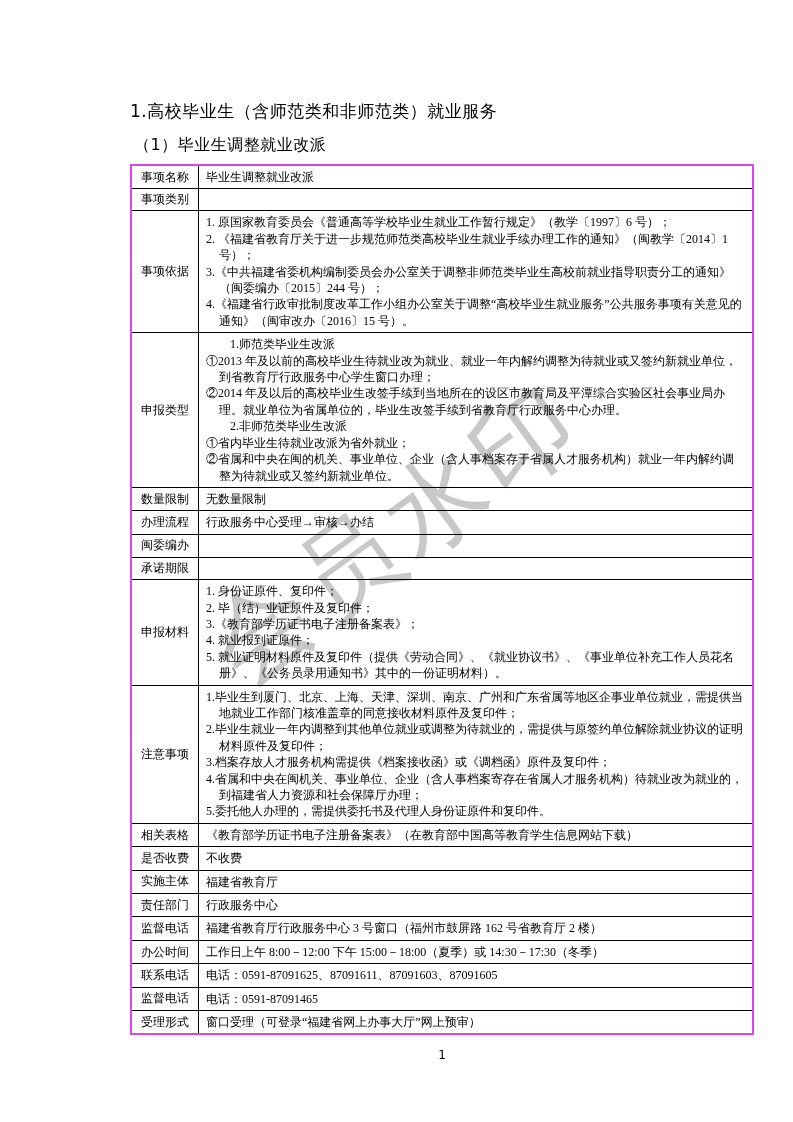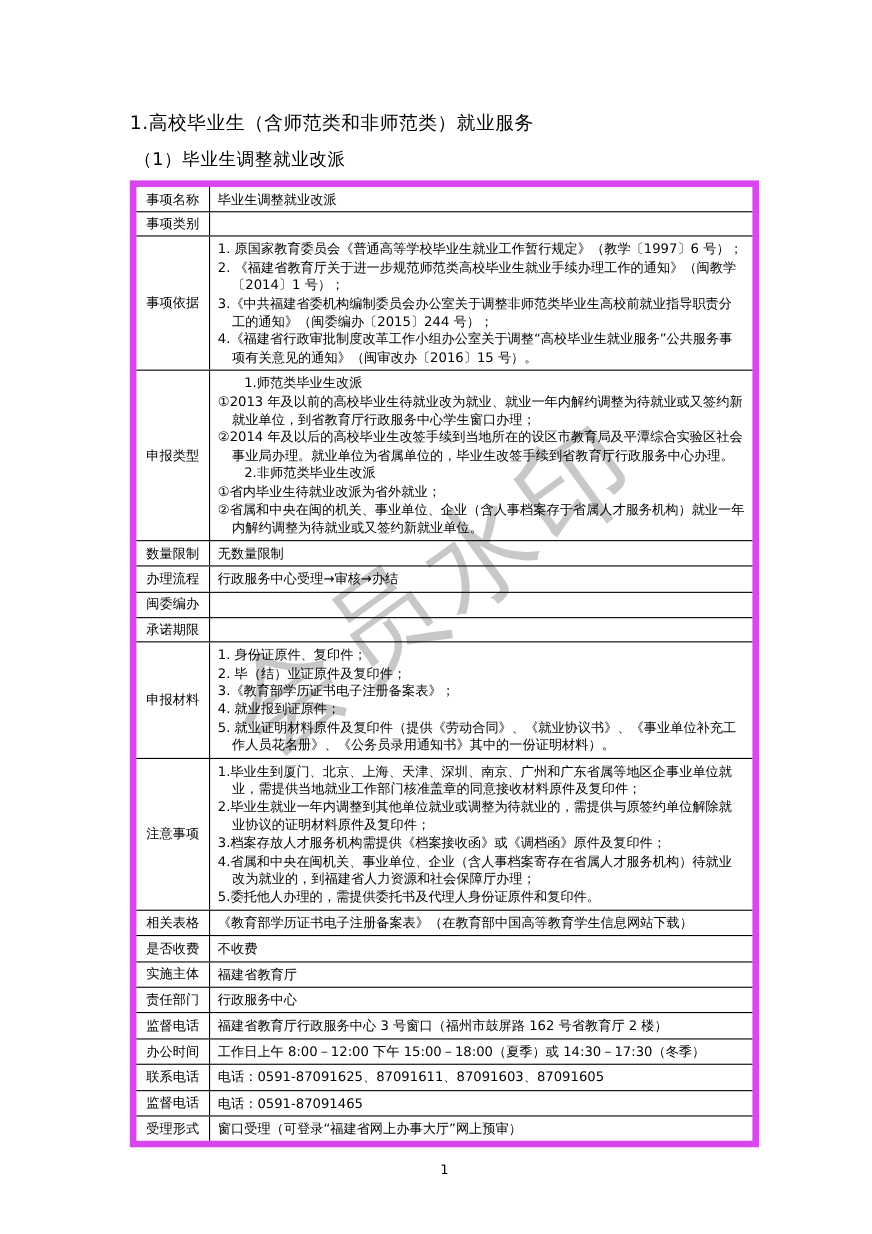--- a/index.html
+++ b/index.html
@@ -20,39 +20,40 @@
     line-height:130px;
     color:#c8c8c8;
     letter-spacing:8px;
     white-space:nowrap;
     transform:rotate(-36deg);
     z-index:0;
     user-select:none;
   }
   .doc {
     position:absolute;
-    left:118px; top:100px;
-    width:572px;
+    left:130px; top:100px;
+    width:624px;
     z-index:1;
   }
   .title {
     font-size:17px;
     font-weight:normal;
     margin:0 0 11px 0;
     letter-spacing:0.5px;
   }
   .subtitle {
     font-size:16px;
     font-weight:normal;
     margin:12px 0 8px 4px;
     letter-spacing:0.5px;
   }
   .svc-table {
-    border:6px solid #d946ef;
+    border:2px solid #d946ef;
     background:transparent;
+    font-family:Liberation Serif, serif;
   }
   .t-row { display:flex; border-top:1px solid #000; }
   .t-row:first-child { border-top:none; }
   .label-cell {
     flex:0 0 64px;
     border-right:1px solid #000;
     display:flex;
     align-items:center;
     justify-content:center;
     text-align:center;

